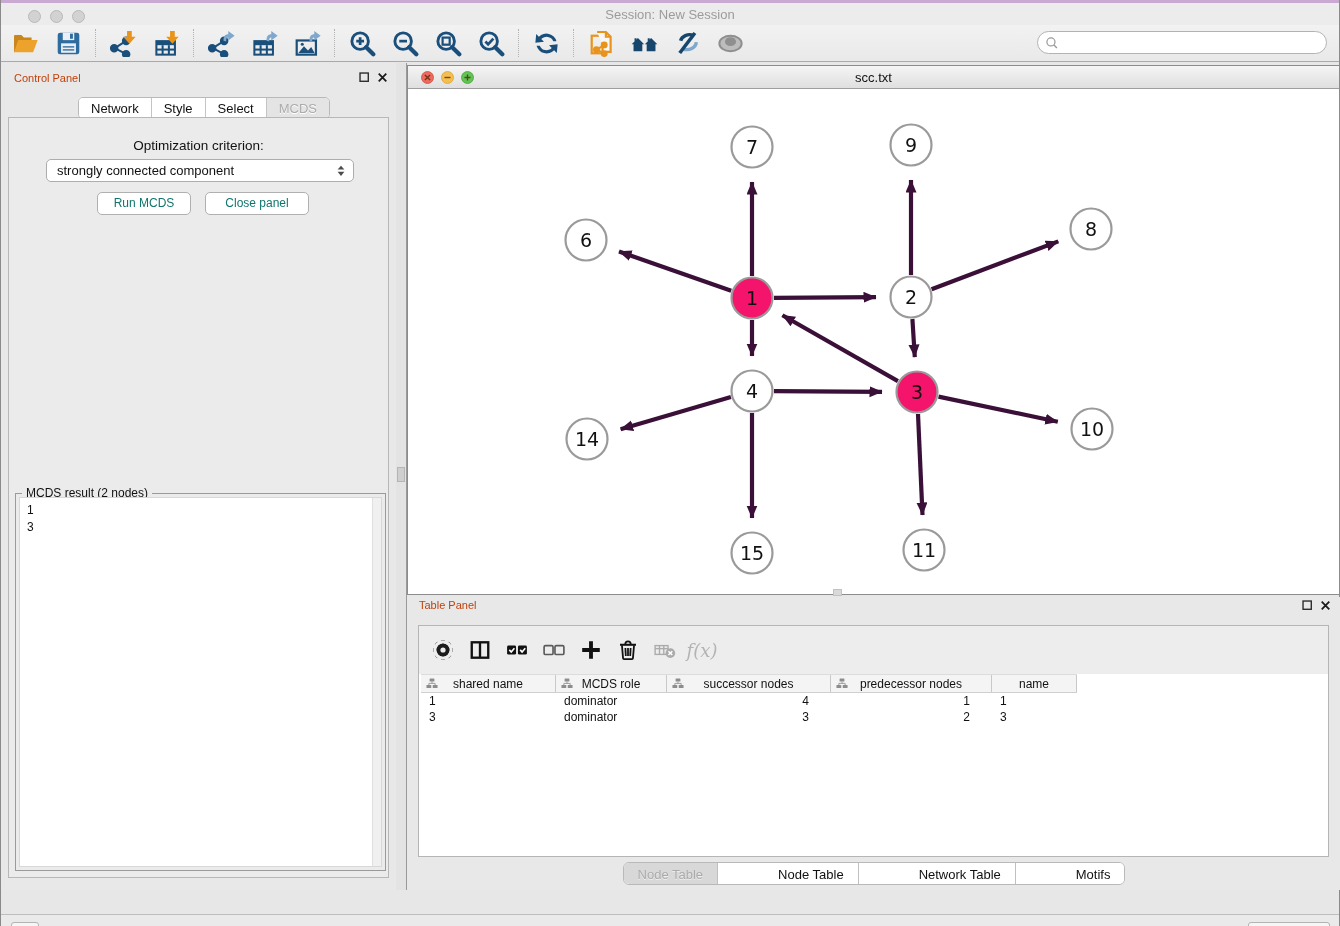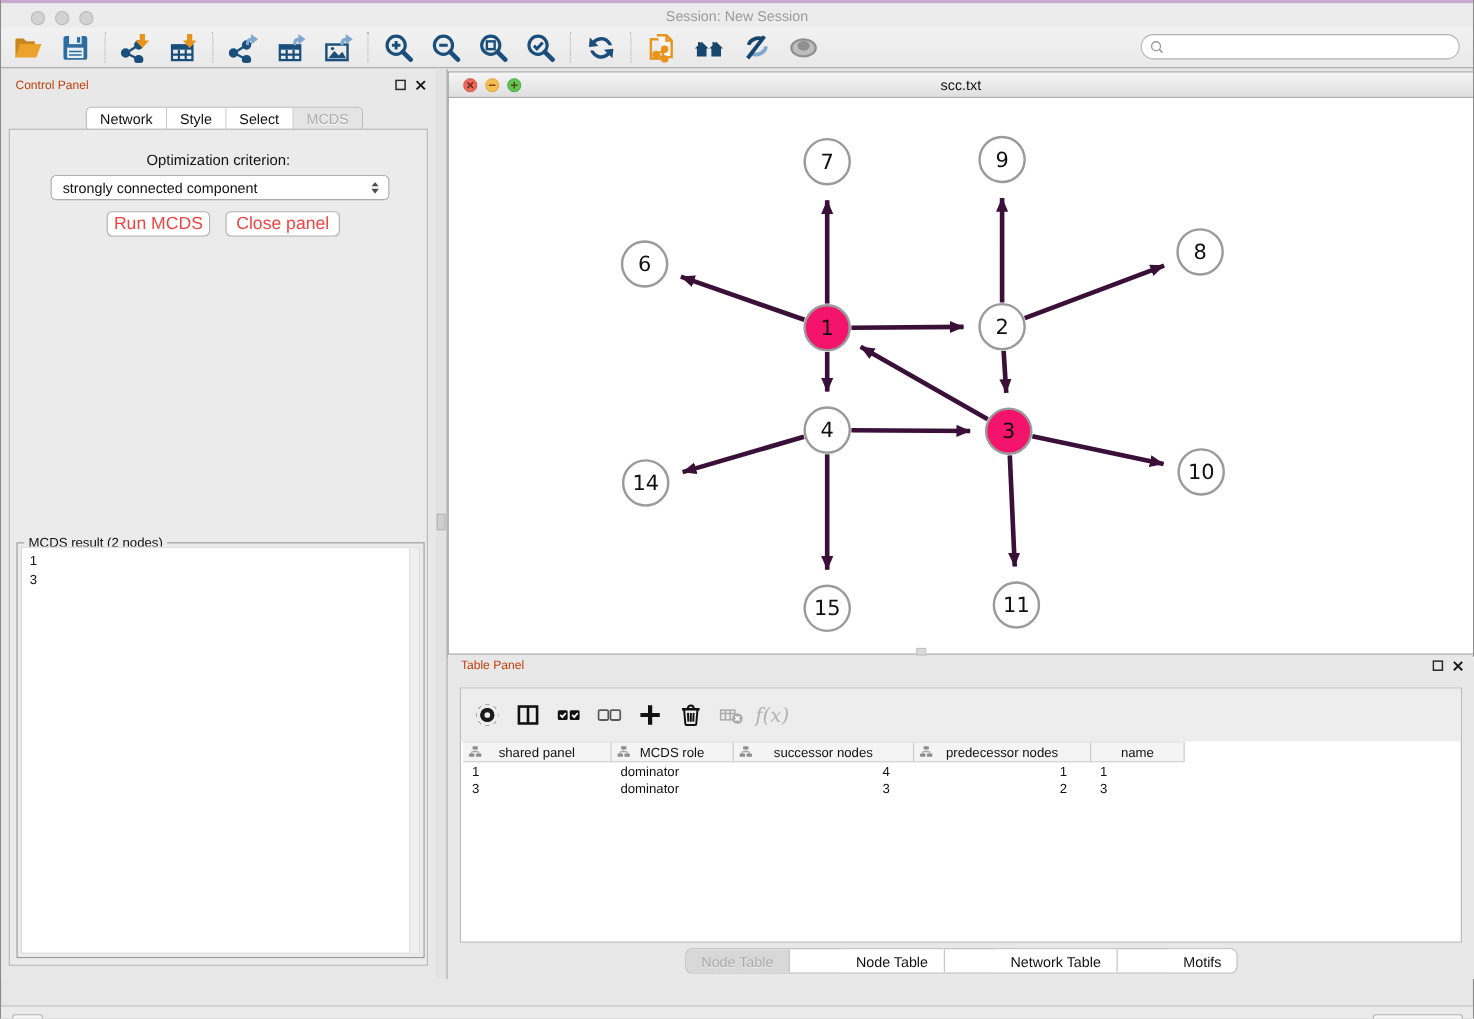--- a/index.html
+++ b/index.html
@@ -26,21 +26,21 @@
   .panel-head { position:absolute; left:13px; top:9px; font-size:11px; color:#c2410c; }
   .panel-icons { position:absolute; right:8px; top:9px; display:flex; gap:7px; align-items:center; }
   .seg-tabs { position:absolute; left:77px; top:34px; height:22px; display:flex; border:1px solid #b9b9b9; border-radius:5px; overflow:hidden; background:#fff; }
   .seg { font-size:13px; color:#111; background:#fff; padding:3px 12px 0 12px; border-right:1px solid #c4c4c4; height:100%; }
   .seg:last-child { border-right:none; }
   .seg.active { background:#e4e4e4; color:#ababab; text-shadow:0 1px 0 #fff; }
   .cp-body { position:absolute; left:7px; top:54px; width:381px; height:761px; background:#ebebeb; border:1px solid #b7b7b7; }
   .opt-label { position:absolute; left:0; width:100%; top:20px; text-align:center; font-size:13.5px; color:#111; }
   .combo { position:absolute; left:37px; top:41px; width:308px; height:23px; background:#fff; border:1px solid #adadad; border-radius:5px; font-size:13px; color:#111; display:flex; align-items:center; padding-left:10px; }
   .combo .stepper { position:absolute; right:6px; top:3px; }
-  .btn { position:absolute; height:23px; background:#fff; border:1px solid #b0b0b0; border-radius:5px; font-size:16px; color:#ef4444; text-align:center; line-height:21px; }
+  .btn { position:absolute; height:23px; background:#fff; border:1px solid #b0b0b0; border-radius:5px; font-size:12px; color:#0f766e; text-align:center; line-height:21px; }
   .fieldset { position:absolute; left:6px; top:375px; width:371px; height:378px; border:1px solid #9a9a9a; }
   .fieldset .legend { position:absolute; left:6px; top:-8px; background:#ebebeb; padding:0 4px; font-size:12px; color:#111; }
   .fieldset .txtarea { position:absolute; inset:3px; background:#fff; border:1px solid #d8d8d8; }
   .fieldset .scroll { position:absolute; right:0; top:0; bottom:0; width:9px; background:#f0f0f0; border-left:1px solid #e0e0e0; }
   .result-line { font-size:12px; color:#111; line-height:17px; padding-left:7px; }
   .txtarea .pad { padding-top:4px; }
 
   
   .v-divider { position:absolute; left:395px; top:63px; width:11px; height:827px; background:#e3e3e3; border-right:1px solid #9a9a9a; }
   .v-handle { position:absolute; left:1px; top:404px; width:8px; height:15px; background:#cfcfcf; border:1px solid #b5b5b5; }
@@ -540,21 +540,21 @@
       <div class="grid-head" id="grid-head">
           <div class="gh-cell" style="width: 135px;"><span class="flow-ic">
               <svg width="12" height="12" viewBox="0 0 16 16" style="display:block">
                 <g fill="#8d8d8d">
                   <rect x="4.8" y="0.6" width="6.4" height="4" rx="0.7"></rect>
                   <rect x="0.6" y="9.4" width="6.4" height="4" rx="0.7"></rect>
                   <rect x="9" y="9.4" width="6.4" height="4" rx="0.7"></rect>
                 </g>
                 <path d="M8,4.6 V7.2 M3.8,9.4 V7.2 H12.2 V9.4" stroke="#8d8d8d" stroke-width="1.1" fill="none"></path>
               </svg>
-            </span><span>shared panel</span></div>
+            </span><span>shared name</span></div>
           <div class="gh-cell" style="width: 111px;"><span class="flow-ic">
               <svg width="12" height="12" viewBox="0 0 16 16" style="display:block">
                 <g fill="#8d8d8d">
                   <rect x="4.8" y="0.6" width="6.4" height="4" rx="0.7"></rect>
                   <rect x="0.6" y="9.4" width="6.4" height="4" rx="0.7"></rect>
                   <rect x="9" y="9.4" width="6.4" height="4" rx="0.7"></rect>
                 </g>
                 <path d="M8,4.6 V7.2 M3.8,9.4 V7.2 H12.2 V9.4" stroke="#8d8d8d" stroke-width="1.1" fill="none"></path>
               </svg>
             </span><span>MCDS role</span></div>

